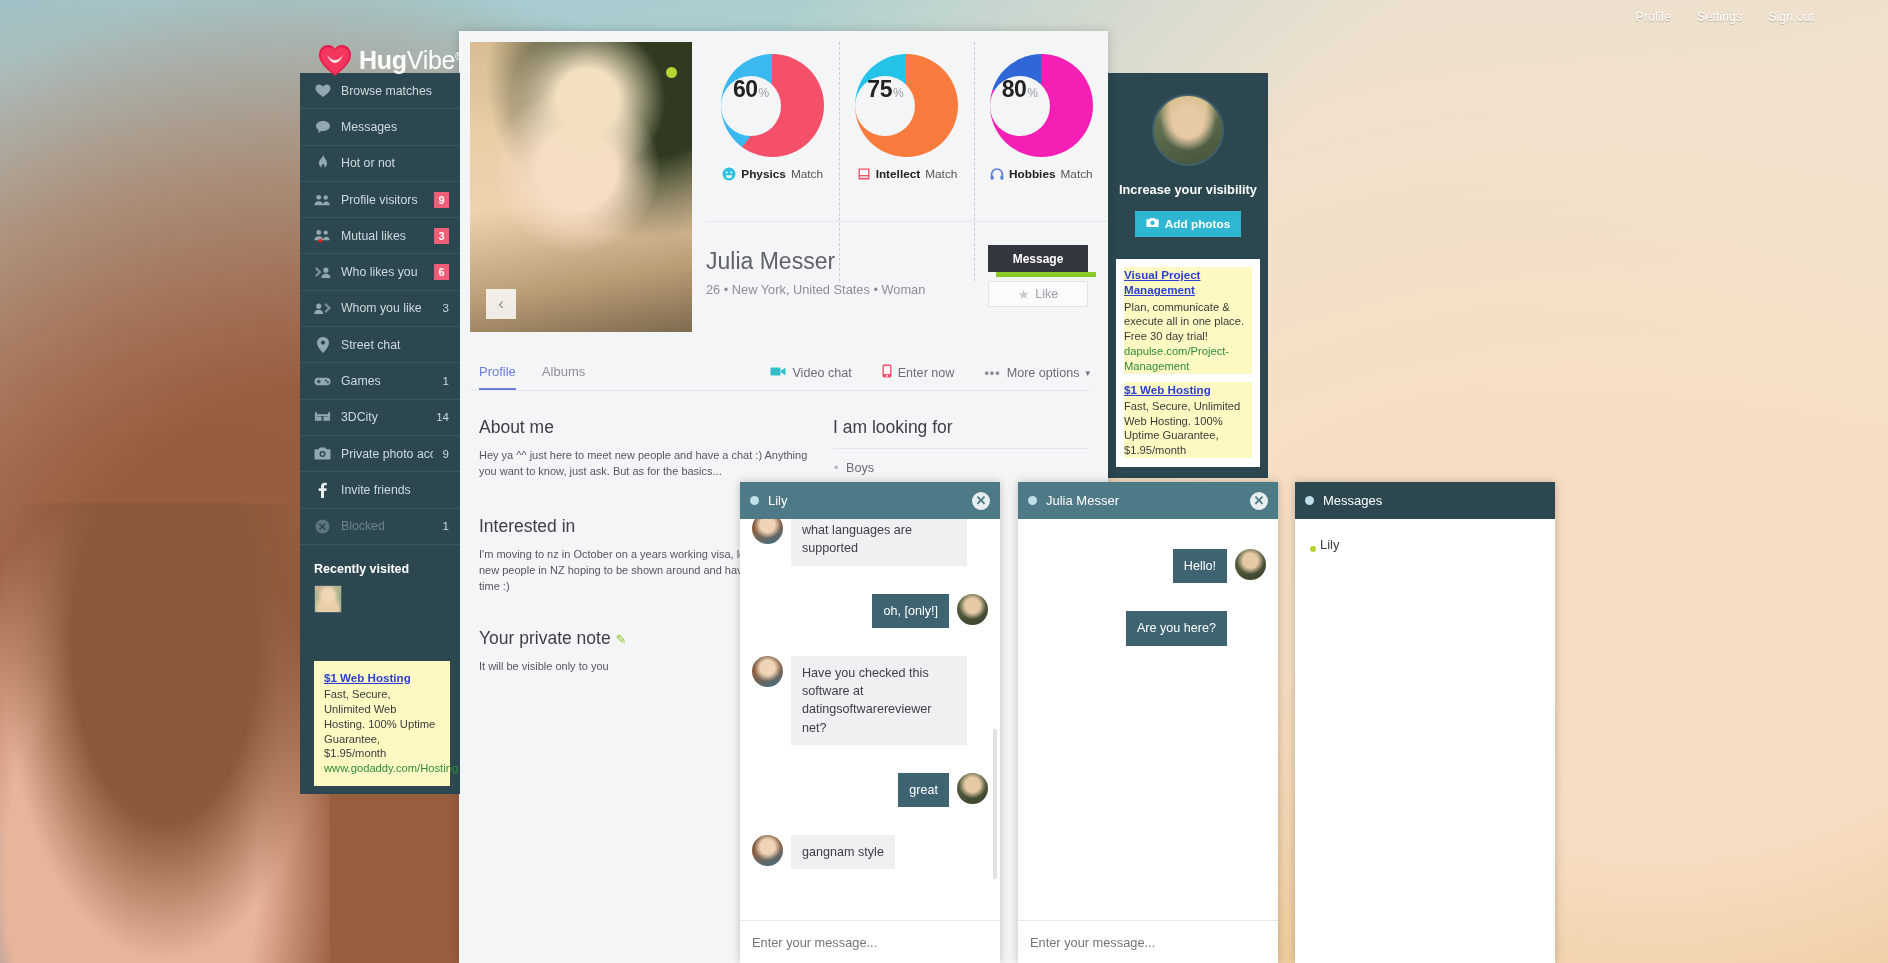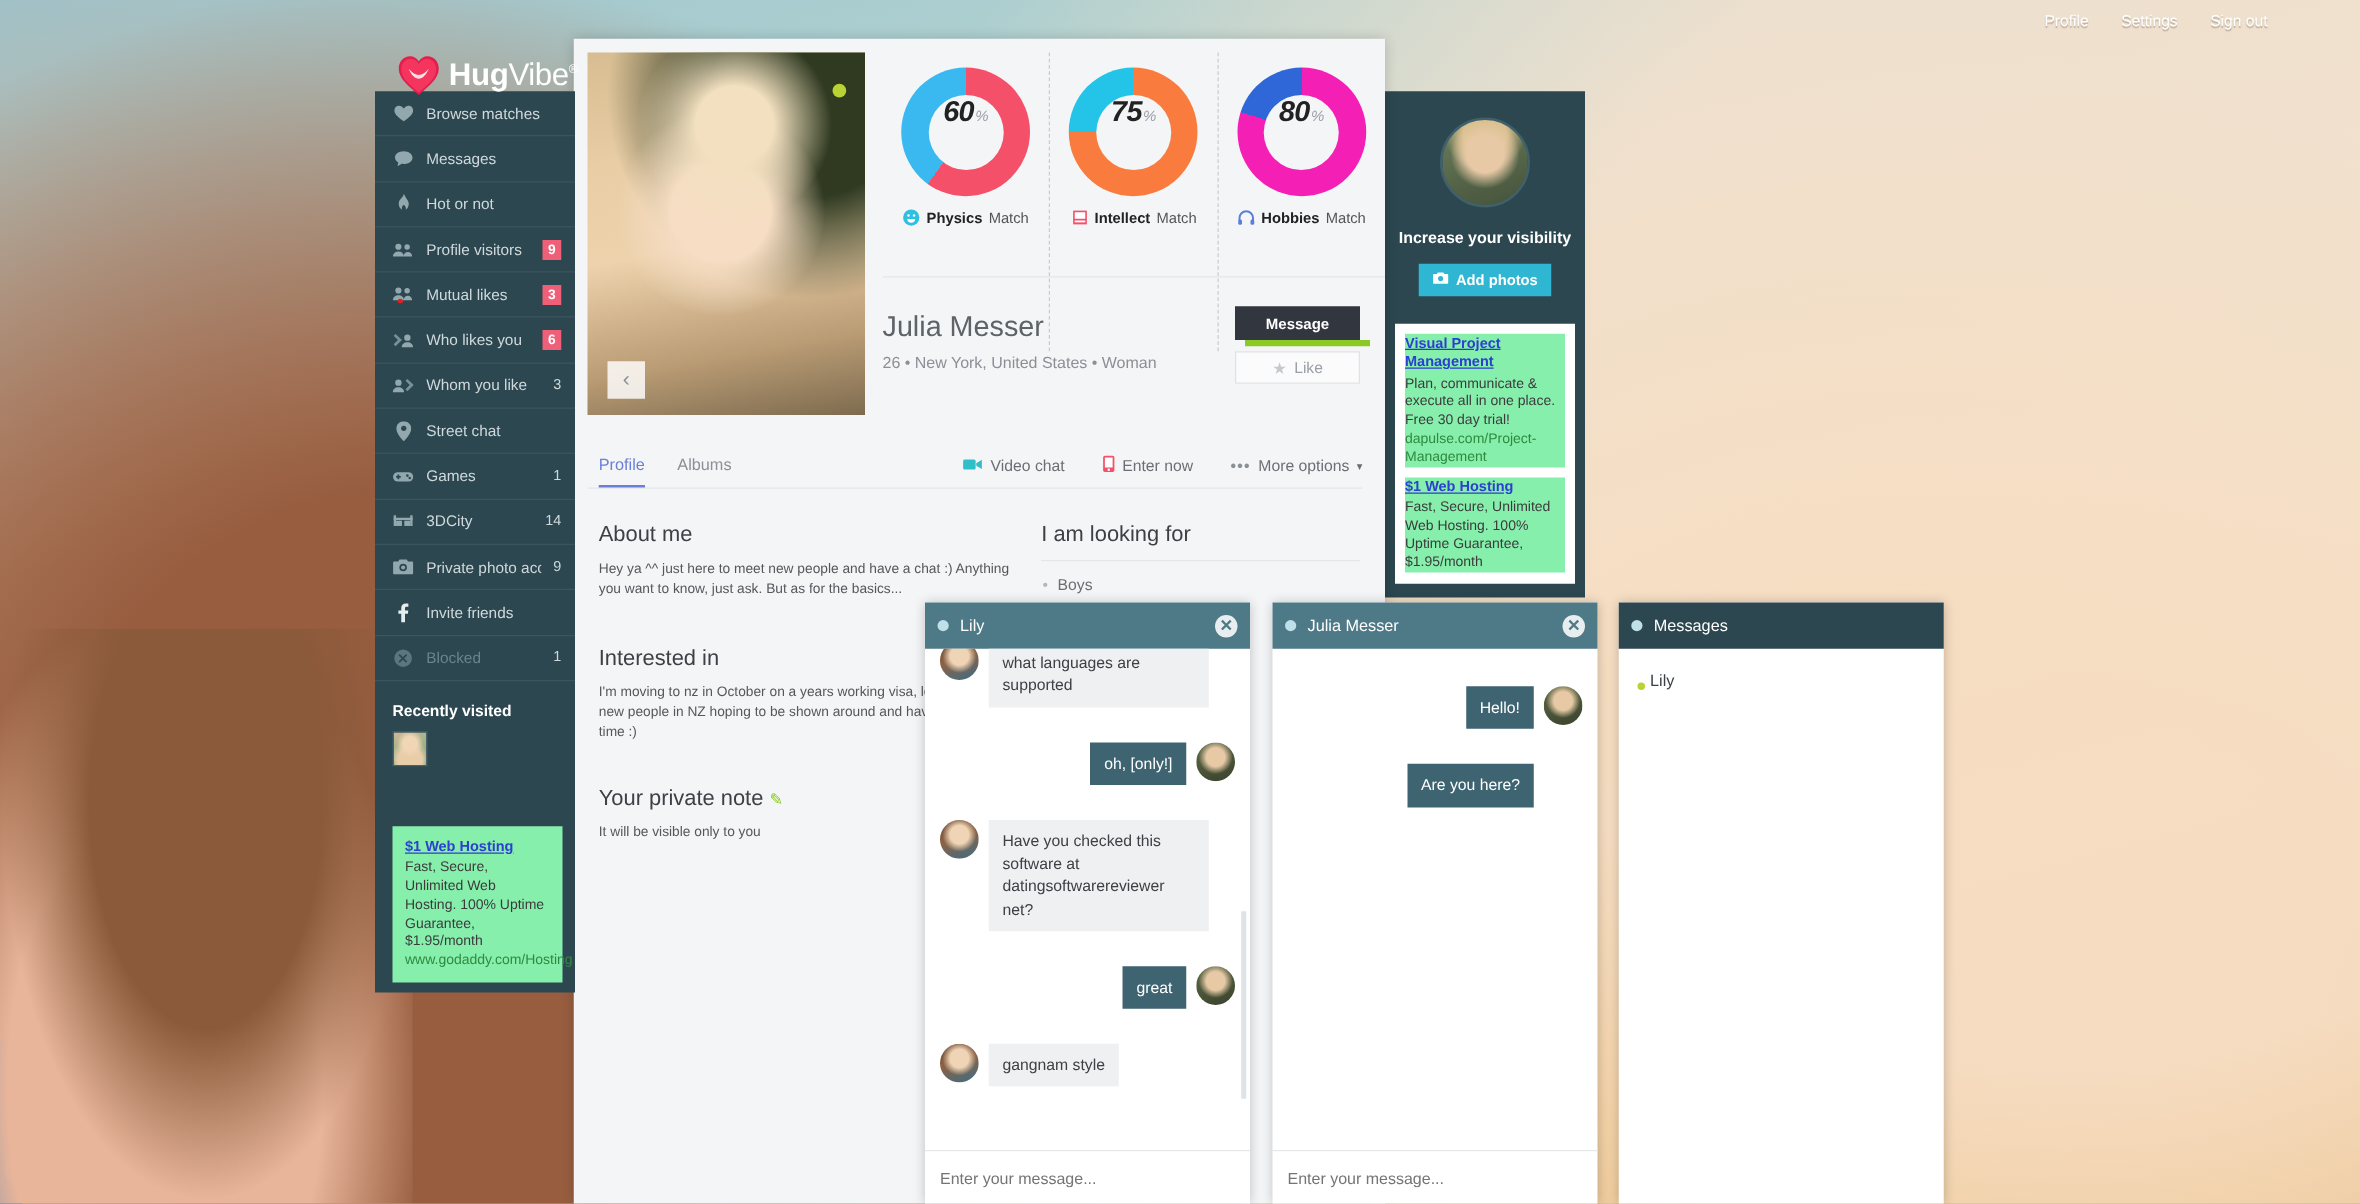--- a/index.html
+++ b/index.html
@@ -95,21 +95,21 @@
     width:28px; height:28px;
     background:
       radial-gradient(circle at 50% 34%, #f0d6b5 0 26%, rgba(240,214,181,0) 50%),
       radial-gradient(circle at 50% 86%, #e8cda9 0 38%, rgba(232,205,169,0) 62%),
       linear-gradient(160deg,#cdb893,#9bb08a 55%,#6f8e6b);
     border:1px solid #44606a; cursor:pointer;
   }
 
   
   .adbox {
-    background:#86efac; padding:9px 10px 10px; line-height:1.32;
+    background:#fef9c3; padding:9px 10px 10px; line-height:1.32;
     font-size:11.2px; color:#3b3b3b;
   }
   .adbox a.adtitle {
     color:#2b3fd0; font-weight:bold; text-decoration:underline; font-size:11.6px;
     display:inline-block; margin-bottom:2px; cursor:pointer;
   }
   .adbox .adurl { color:#2f8a3f; }
   #sidebar-ad { margin:48px 10px 0 14px; }
 
   
@@ -141,21 +141,21 @@
   #rings {
     flex:1; display:flex; padding-left:14px;
   }
   .ring-cell {
     flex:1; display:flex; flex-direction:column; align-items:center; justify-content:flex-start;
     padding-top:12px; position:relative;
   }
   .ring-cell + .ring-cell { border-left:1px dashed #c8cdd3; }
   .donut {
     width:103px; height:103px; border-radius:50%;
-    display:flex; align-items:center; justify-content:center; position:relative;font-style:italic;
+    display:flex; align-items:center; position:relative;
   }
   .donut .hole {
     width:60px; height:60px; border-radius:50%; background:#f4f5f7;
     display:flex; align-items:baseline; justify-content:center;
   }
   .donut .num { font-size:23px; font-weight:bold; color:#222; letter-spacing:-.5px; }
   .donut .pct { font-size:12px; color:#9aa0a7; margin-left:1px; }
   .ring-label {
     margin-top:10px; font-size:11.8px; color:#555; display:flex; align-items:center; gap:5px;
     white-space:nowrap;

